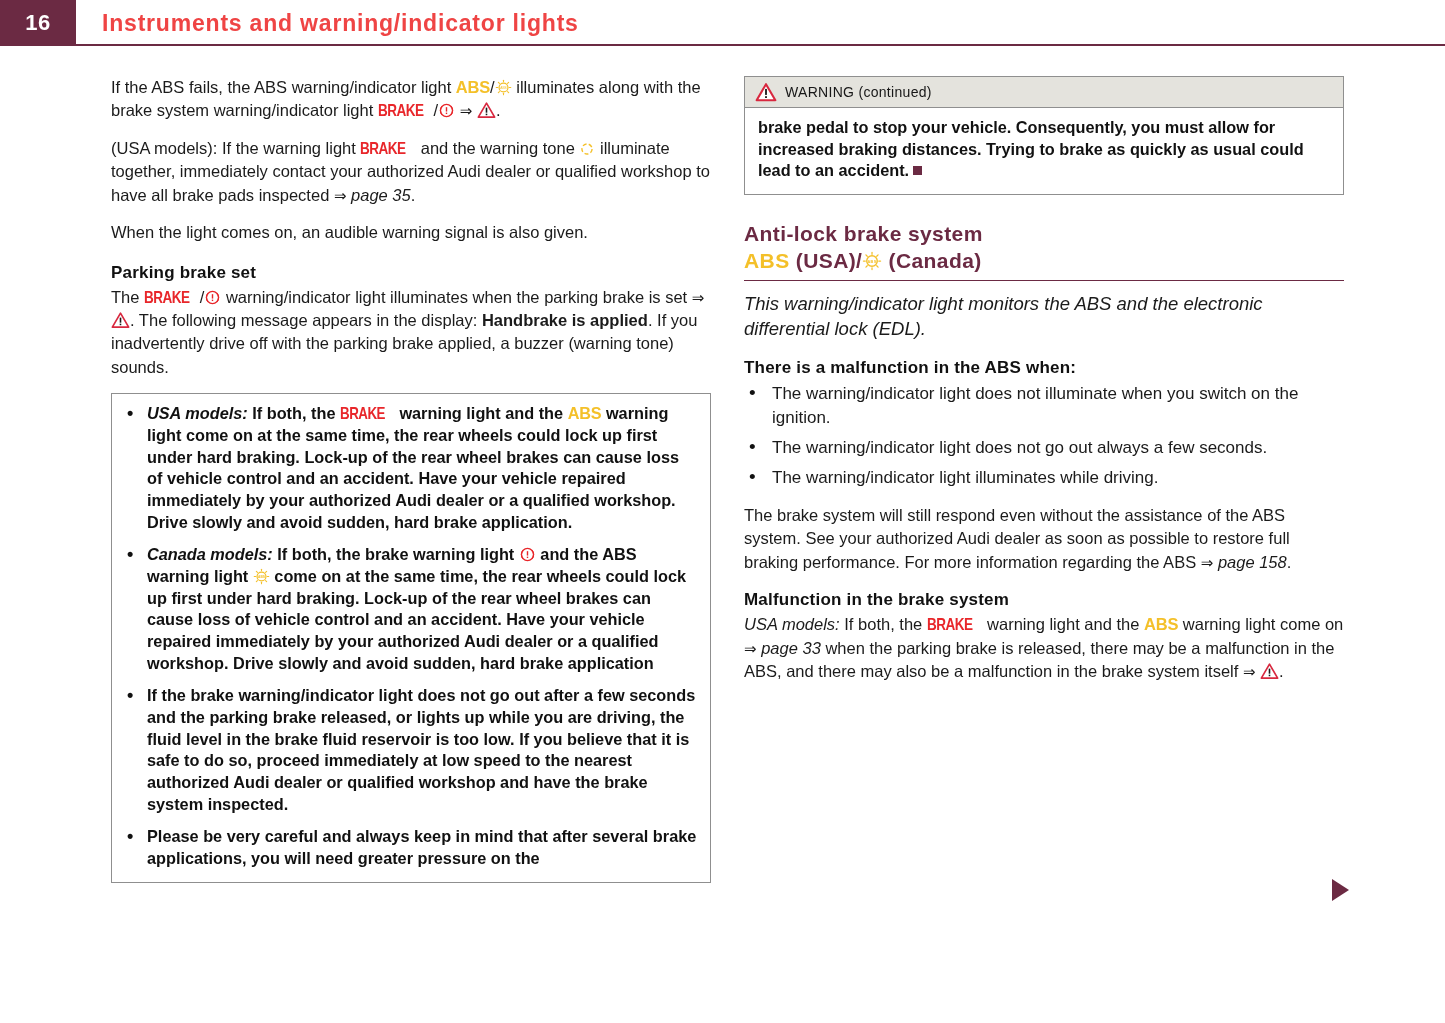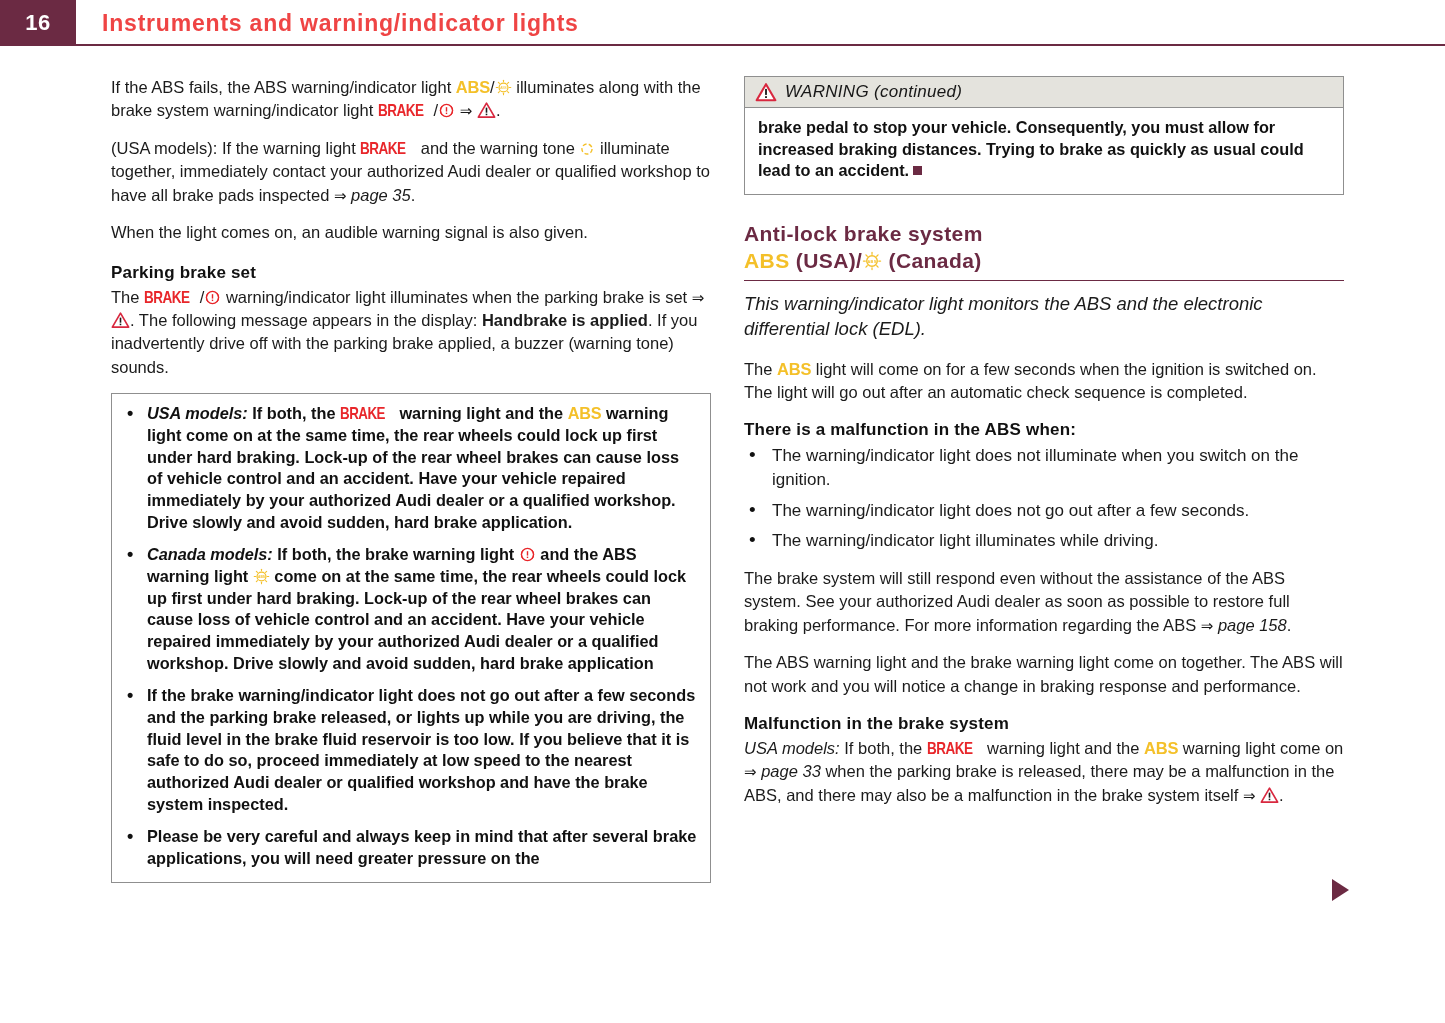--- a/index.html
+++ b/index.html
@@ -126,21 +126,21 @@
     gap: 10px;
     padding: 7px 12px;
   }
   .warnbox-head.small { padding: 5px 10px; gap: 8px; }
   .warnbox-title {
     font-size: 20px;
     font-weight: normal;
     color: #171717;
     letter-spacing: 0.3px;
   }
-  .warnbox-title.small { font-size: 17px; font-style: italic; }
+  .warnbox-title.small { font-size: 14px; }
   .warnbox-body {
     padding: 9px 13px 10px 13px;
   }
   .warnbox-body p {
     font-weight: bold;
     font-size: 16.3px;
     line-height: 1.33;
     margin: 0 0 11px 0;
     color: #111;
   }
@@ -372,37 +372,33 @@
                 <path d="M19.3 4.7l-1.6 1.6"></path>
                 <path d="M6.3 17.7l-1.6 1.6"></path>
               </g>
             </svg></span><span> (Canada)</span>
       </div>
       <div class="sec-rule"></div>
     </div>
 
     <p class="intro-italic">This warning/indicator light monitors the ABS and the electronic differential lock (EDL).</p>
 
-    <p>
-      <span>The </span><span class="tok-abs">ABS</span><span> light will come on for a few seconds when the ignition is switched on. The light will go out after an automatic check sequence is completed.</span>
-    </p>
 
     <h3 class="sub">There is a malfunction in the ABS when:</h3>
 
     <ul class="dots">
       <li>The warning/indicator light does not illuminate when you switch on the ignition.</li>
-      <li>The warning/indicator light does not go out after a few seconds.</li>
+      <li>The warning/indicator light does not go out always a few seconds.</li>
       <li>The warning/indicator light illuminates while driving.</li>
     </ul>
 
     <p>
       <span>The brake system will still respond even without the assistance of the ABS system. See your authorized Audi dealer as soon as possible to restore full braking performance. For more information regarding the ABS </span><span class="arrow">⇒</span> <span class="ital">page 158</span><span>.</span>
     </p>
 
-    <p>The ABS warning light and the brake warning light come on together. The ABS will not work and you will notice a change in braking response and performance.</p>
 
     <h3 class="sub">Malfunction in the brake system</h3>
 
     <p>
       <i>USA models:</i><span> If both, the </span><span class="tok-brake">BRAKE</span><span> warning light and the </span><span class="tok-abs">ABS</span><span> warning light come on </span><span class="arrow">⇒</span> <span class="ital">page 33</span><span> when the parking brake is released, there may be a malfunction in the ABS, and there may also be a malfunction in the brake system itself </span><span class="arrow">⇒</span> <span class="ico"><svg width="19" height="18" viewBox="0 0 24 22">
             <path d="M12 2.4 L22.3 20 H1.7 Z" fill="#ffffff" stroke="#d8283f" stroke-width="2.1" stroke-linejoin="round"></path>
             <rect x="11" y="8" width="2" height="6.4" fill="#1a1a1a"></rect>
             <rect x="11" y="15.6" width="2" height="2" fill="#1a1a1a"></rect>
           </svg></span><span>.</span>
     </p>

